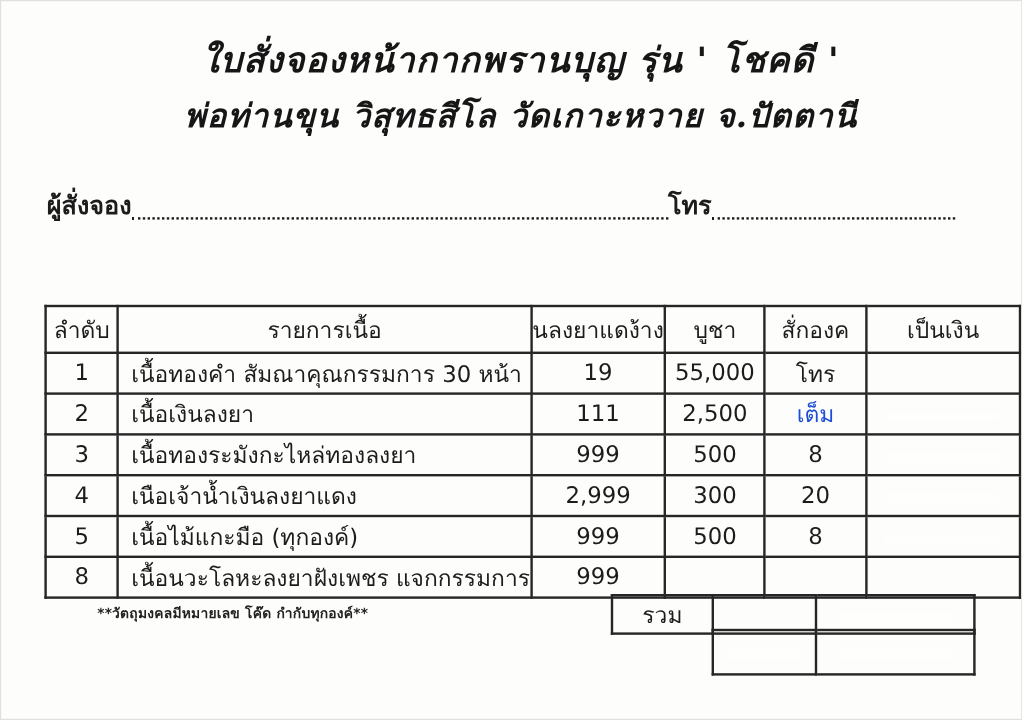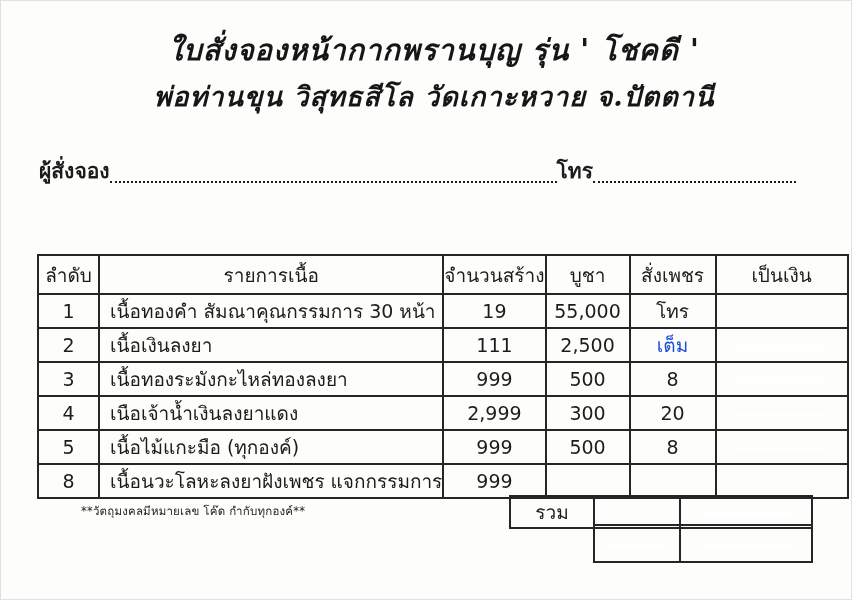--- a/index.html
+++ b/index.html
@@ -44,21 +44,21 @@
 
   
   .total-table { position:absolute; left:508px; top:494px; }
   .total-table tr { height:29px; }
   .total-label  { font-weight:bold; font-size:20px; }
   .final-table { position:absolute; left:592px; top:523px; }
   .final-table tr { height:37px; }
 
   
   .footnote {
-    position:absolute; left:80px; top:501px; font-size:11.5px; font-weight:normal;
+    position:absolute; left:80px; top:501px; font-size:11.5px; font-weight:bold;
     color:#222; letter-spacing:.2px;
   }
 
   
   .smudge {
     width:72%; height:62%; margin:4px auto 0 auto; background:#ffffff;
     border-radius:7px; box-shadow:0 0 5px 3px rgba(255,255,255,.9);
   }
 </style>
 </head>
@@ -83,23 +83,23 @@
         <col style="width:310px">
         <col style="width:101px">
       <col style="width:84px">
         <col style="width:86px">
         <col style="width:132px">
     </colgroup>
     <tbody>
         <tr class="hdr">
       <th>ลำดับ</th>
       <th>รายการเนื้อ</th>
-      <th>จำนวนสร้าง</th>
+      <th>นลงยาแดง้าง</th>
       <th>บูชา</th>
-      <th>สั่งเพชร</th>
+      <th>สั่กองค</th>
       <th>เป็นเงิน</th>
     </tr>
     <tr class="data">
       <td>1</td>
       <td class="item">เนื้อทองคำ สัมณาคุณกรรมการ 30 หน้า</td>
       <td>19</td>
       <td>55,000</td>
       <td>โทร</td>
       <td></td>
     </tr>

